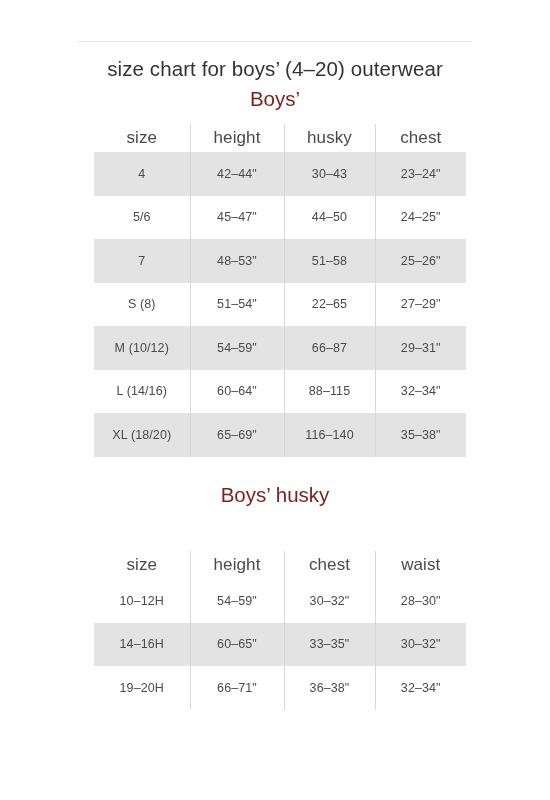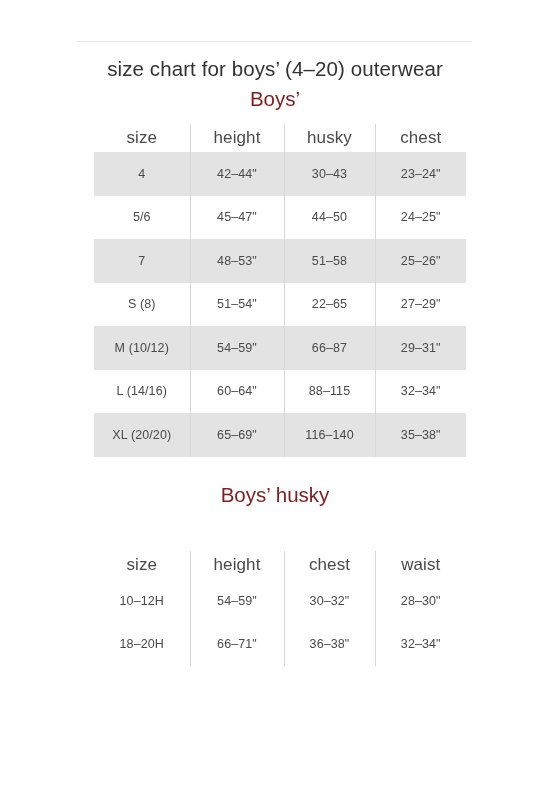--- a/index.html
+++ b/index.html
@@ -169,21 +169,21 @@
         <td>66–87</td>
         <td>29–31"</td>
       </tr>
       <tr class="plain">
         <td>L (14/16)</td>
         <td>60–64"</td>
         <td>88–115</td>
         <td>32–34"</td>
       </tr>
       <tr class="shaded">
-        <td>XL (20/20)</td>
+        <td>XL (18/20)</td>
         <td>65–69"</td>
         <td>116–140</td>
         <td>35–38"</td>
       </tr>
     </tbody>
   </table>
 
   <div class="section-title second">Boys’ husky</div>
 
   <table class="size-table" id="table-husky">
@@ -201,22 +201,28 @@
         <th>waist</th>
       </tr>
     </thead>
     <tbody>
       <tr class="plain">
         <td>10–12H</td>
         <td>54–59"</td>
         <td>30–32"</td>
         <td>28–30"</td>
       </tr>
-      <tr class="plain">
-        <td>18–20H</td>
+      <tr class="shaded">
+        <td>14–16H</td>
+        <td>60–65"</td>
+        <td>33–35"</td>
+        <td>30–32"</td>
+      </tr>
+      <tr class="plain">
+        <td>19–20H</td>
         <td>66–71"</td>
         <td>36–38"</td>
         <td>32–34"</td>
       </tr>
     </tbody>
   </table>
 
 </div>
 
 </body></html>

